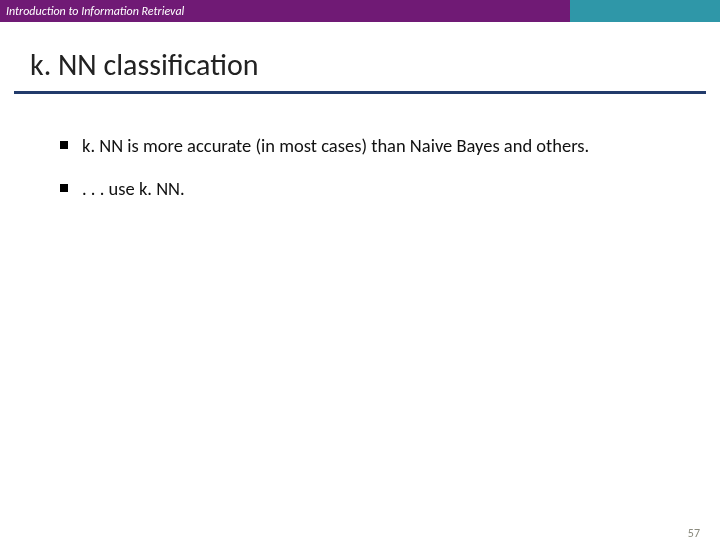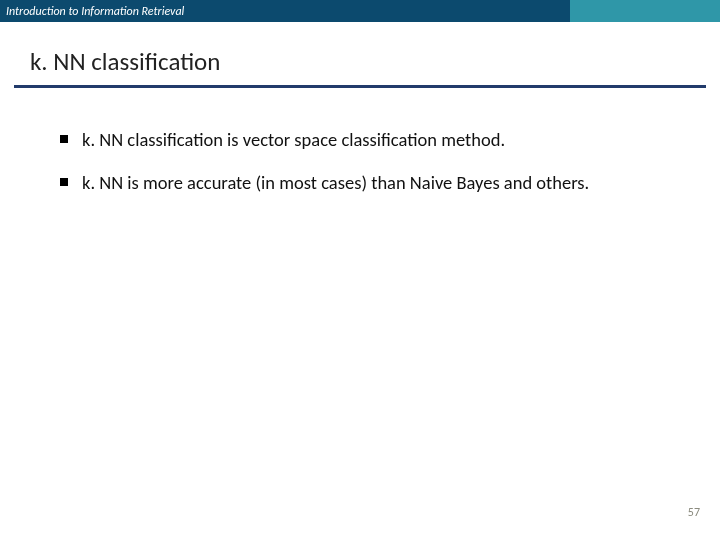--- a/index.html
+++ b/index.html
@@ -14,21 +14,21 @@
     height: 540px;
     overflow: hidden;
     position: relative;
   }
   .header-bar {
     height: 22px;
     display: flex;
     align-items: center;
   }
   .header-left {
-    background: #0c4a6e;
+    background: #701a75;
     height: 100%;
     width: 570px;
     display: flex;
     align-items: center;
     padding-left: 6px;
   }
   .header-right {
     background: #2f97a8;
     height: 100%;
     flex: 1;
@@ -36,21 +36,21 @@
   .header-text {
     color: #fff;
     font-style: italic;
     font-size: 12px;
     font-family: Calibri, Arial, sans-serif;
   }
   .title-wrap {
     padding: 24px 30px 6px 30px;
   }
   .title {
-    font-size: 25px;
+    font-size: 30px;
     color: #222;
     font-weight: 400;
     font-family: Calibri, Arial, sans-serif;
   }
   .title-rule {
     height: 3px;
     background: #223b6b;
     margin: 2px 14px 0 14px;
   }
   .content {
@@ -73,21 +73,21 @@
     position: absolute;
     left: 0;
     top: 13px;
     width: 8px;
     height: 8px;
     background: #000;
   }
   .page-num {
     position: absolute;
     right: 20px;
-    bottom: 21px;
+    bottom: 0;
     font-size: 12px;
     color: #8b8b7f;
     font-family: Calibri, Arial, sans-serif;
   }
 </style>
 </head>
 <body>
 
 <div class="header-bar">
   <div class="header-left">
@@ -96,18 +96,18 @@
   <div class="header-right"></div>
 </div>
 
 <div class="title-wrap">
   <h1 class="title">k. NN classification</h1>
 </div>
 <div class="title-rule"></div>
 
 <div class="content">
   <ul class="bullets">
-    <li>k. NN classification is vector space classification method.</li>
     <li>k. NN is more accurate (in most cases) than Naive Bayes and others.</li>
+    <li>. . . use k. NN.</li>
   </ul>
 </div>
 
 <div class="page-num">57</div>
 
 </body></html>

